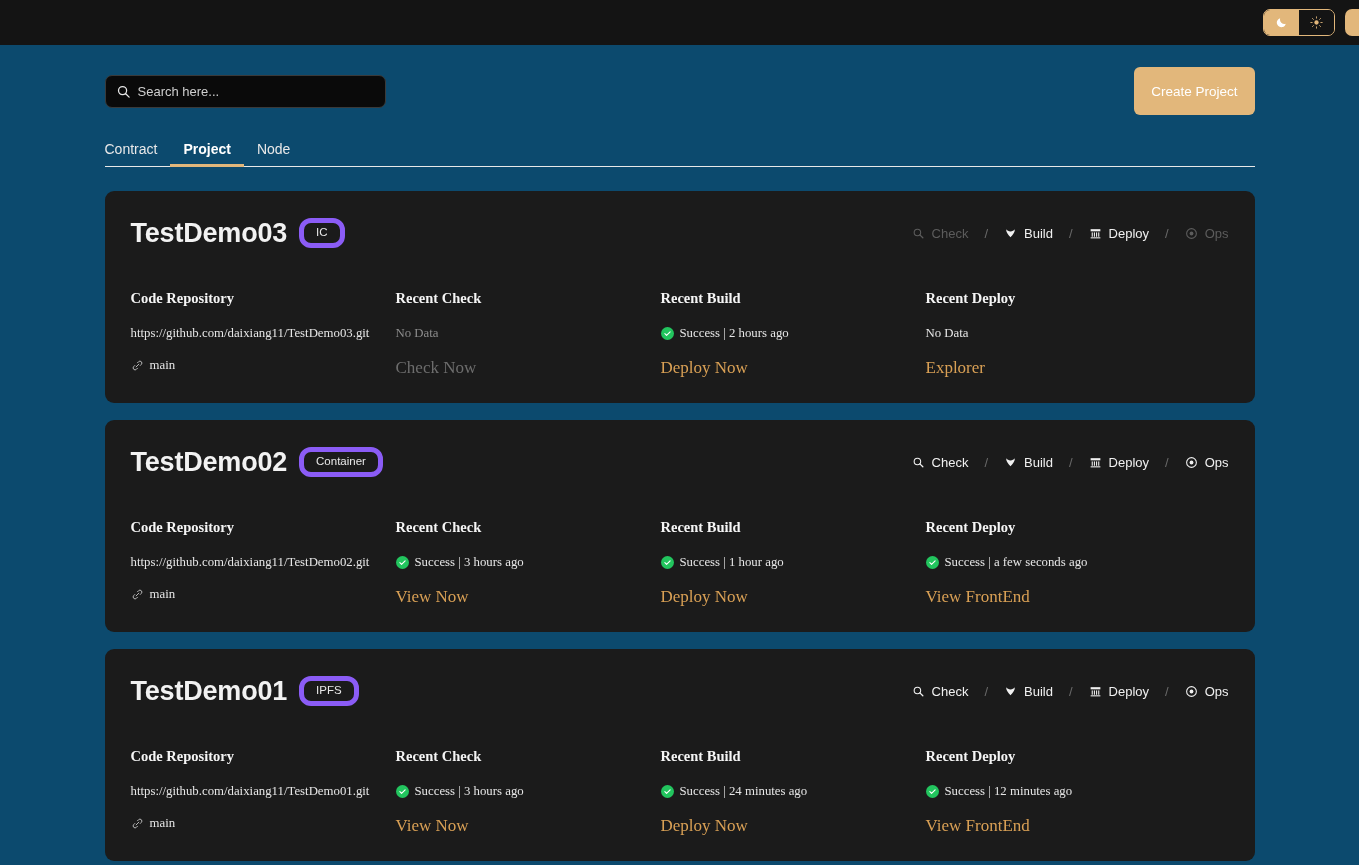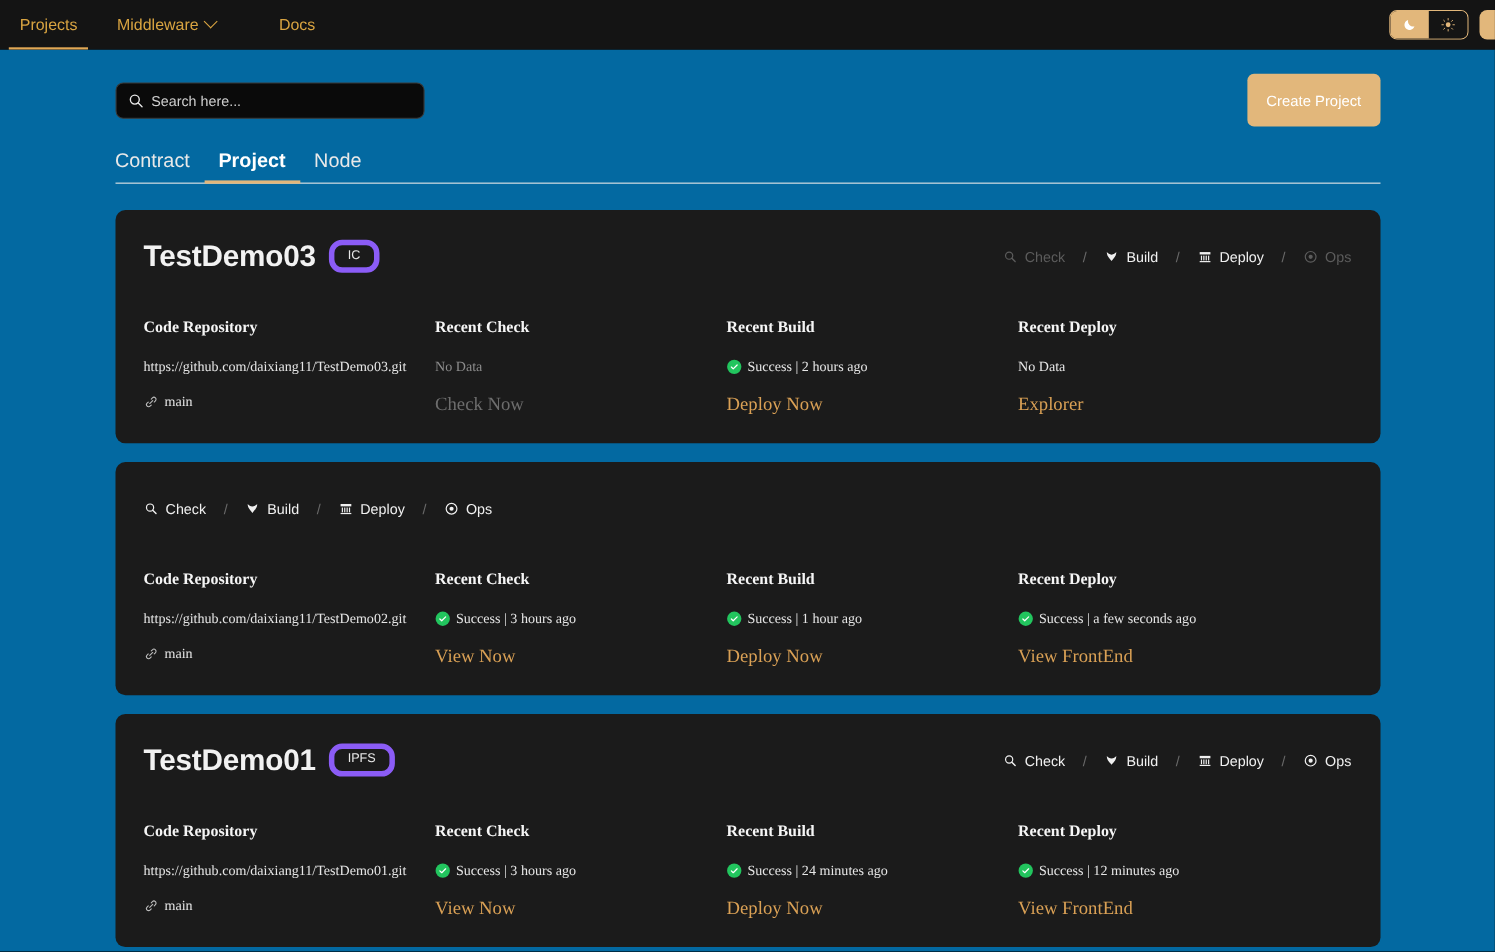--- a/index.html
+++ b/index.html
@@ -82,21 +82,21 @@
     height: 27px;
     background: #e2b77b;
     border-radius: 7px 0 0 7px;
     margin-right: -4px;
   }
 
   
   .page {
     width: 1359px;
     height: 820px;
-    background: #0369a1;
+    background: #0c4a6e;
     padding: 0;
     overflow: hidden;
   }
   .inner {
     width: 1150px;
     margin: 0 auto;
     position: relative;
   }
 
   
@@ -144,21 +144,21 @@
   
   .tabs {
     margin-top: 21px;
     display: flex;
     align-items: flex-end;
     border-bottom: 1px solid #e8e8e8;
     height: 31px;
   }
   .tab {
     padding: 0 13px 9px 13px;
-    font-size: 18px;
+    font-size: 14px;
     color: #e9e9e9;
     cursor: pointer;
     position: relative;
   }
   .tab:first-child { padding-left: 0; }
   .tab.active { color: #ffffff; font-weight: bold; }
   .tab.active::after {
     content: "";
     position: absolute;
     left: 0; right: 0; bottom: -1px;
@@ -253,32 +253,20 @@
     flex: 0 0 auto;
   }
   .ok-dot svg { display: block; }
 
   .branch-icon { display: inline-flex; width: 13px; }
 </style>
 </head>
 <body>
 
 <div class="topbar">
-  <div class="nav-items">
-    <div class="nav-item active">
-      <span>Projects</span>
-    </div>
-    <div class="nav-item">
-      <span>Middleware</span>
-      <span class="nav-caret"></span>
-    </div>
-    <div class="nav-item" style="margin-left:22px;">
-      <span>Docs</span>
-    </div>
-  </div>
 
   <div class="topbar-right">
     <div class="theme-toggle">
       <div class="theme-btn sel">
         <svg width="13" height="13" viewBox="0 0 24 24">
           <path d="M20 14.5A8.5 8.5 0 0 1 9.5 4a8.5 8.5 0 1 0 10.5 10.5z" fill="#ffffff"></path>
         </svg>
       </div>
       <div class="theme-btn unsel">
         <svg width="13" height="13" viewBox="0 0 24 24">
@@ -416,20 +404,24 @@
           <div class="col">
             <div class="col-title">Recent Deploy</div>
             <div class="col-line">No Data</div>
             <div class="col-link">Explorer</div>
           </div>
         </div>
       </div>
 
       <div class="card">
         <div class="card-head">
+          <div class="card-title-wrap">
+            <div class="card-title">TestDemo02</div>
+            <div class="card-badge">Container</div>
+          </div>
           <div class="actions">
             <div class="action">
               <span class="glyph">
                 <svg width="13" height="13" viewBox="0 0 24 24" fill="none">
                   <circle cx="10" cy="10" r="6" stroke="#f0f0f0" stroke-width="2"></circle>
                   <line x1="14.5" y1="14.5" x2="20" y2="20" stroke="#f0f0f0" stroke-width="2.4" stroke-linecap="round"></line>
                 </svg>
               </span>
               <span>Check</span>
             </div>

